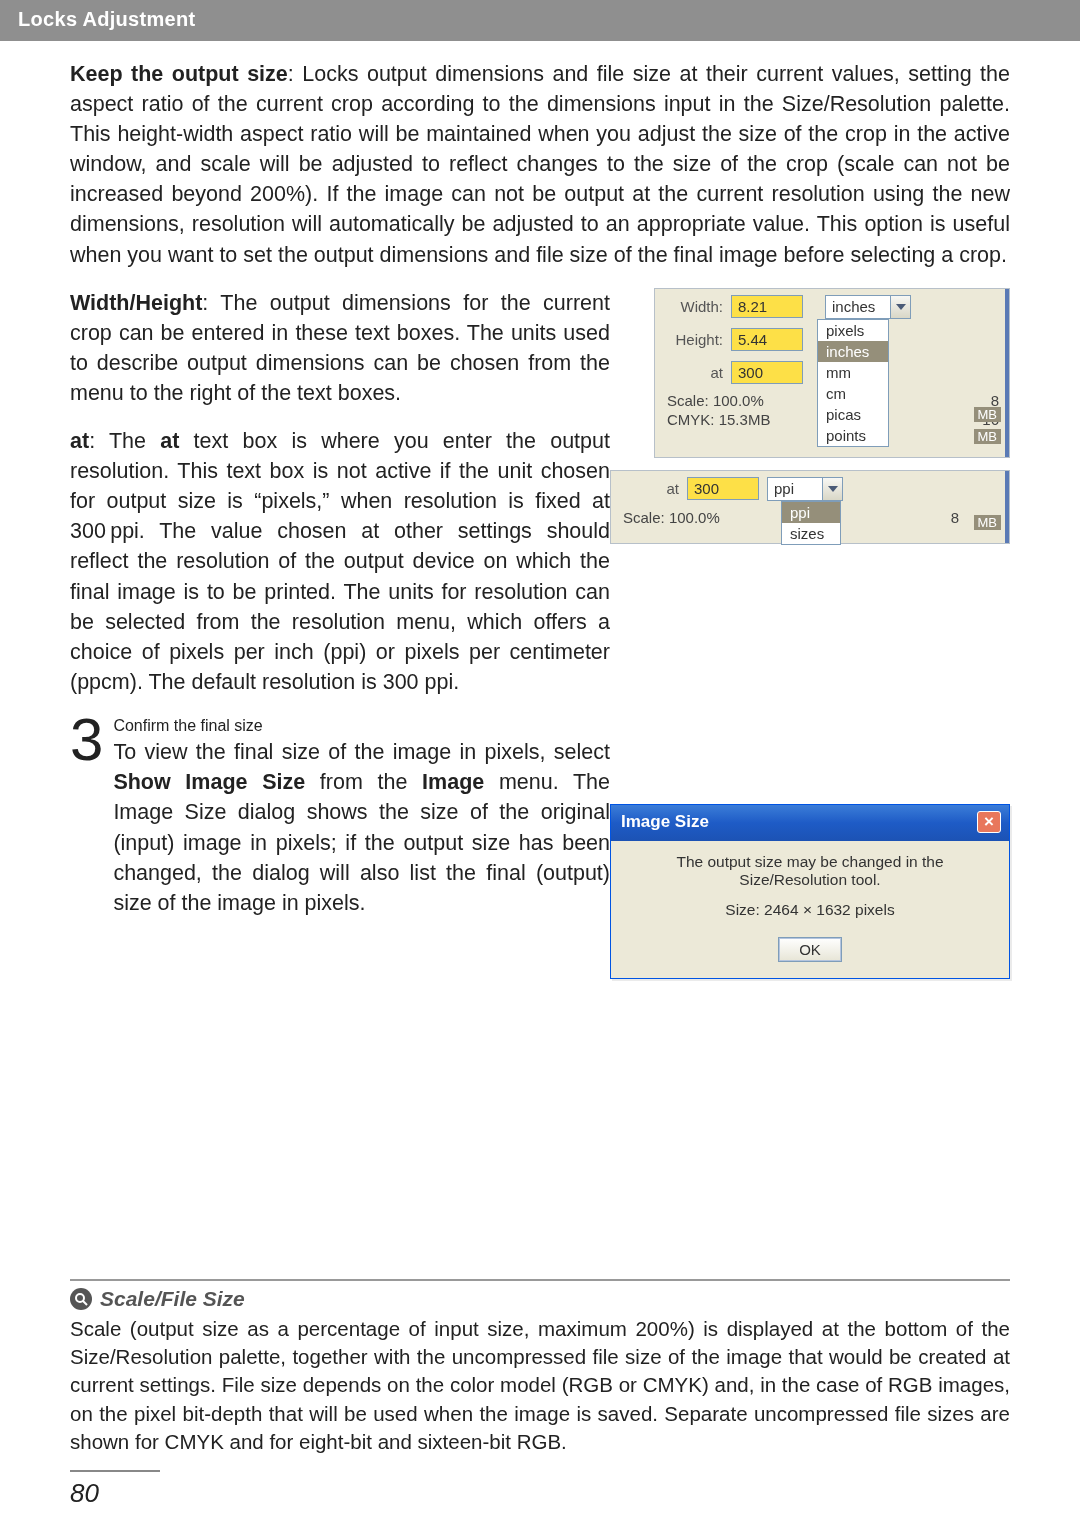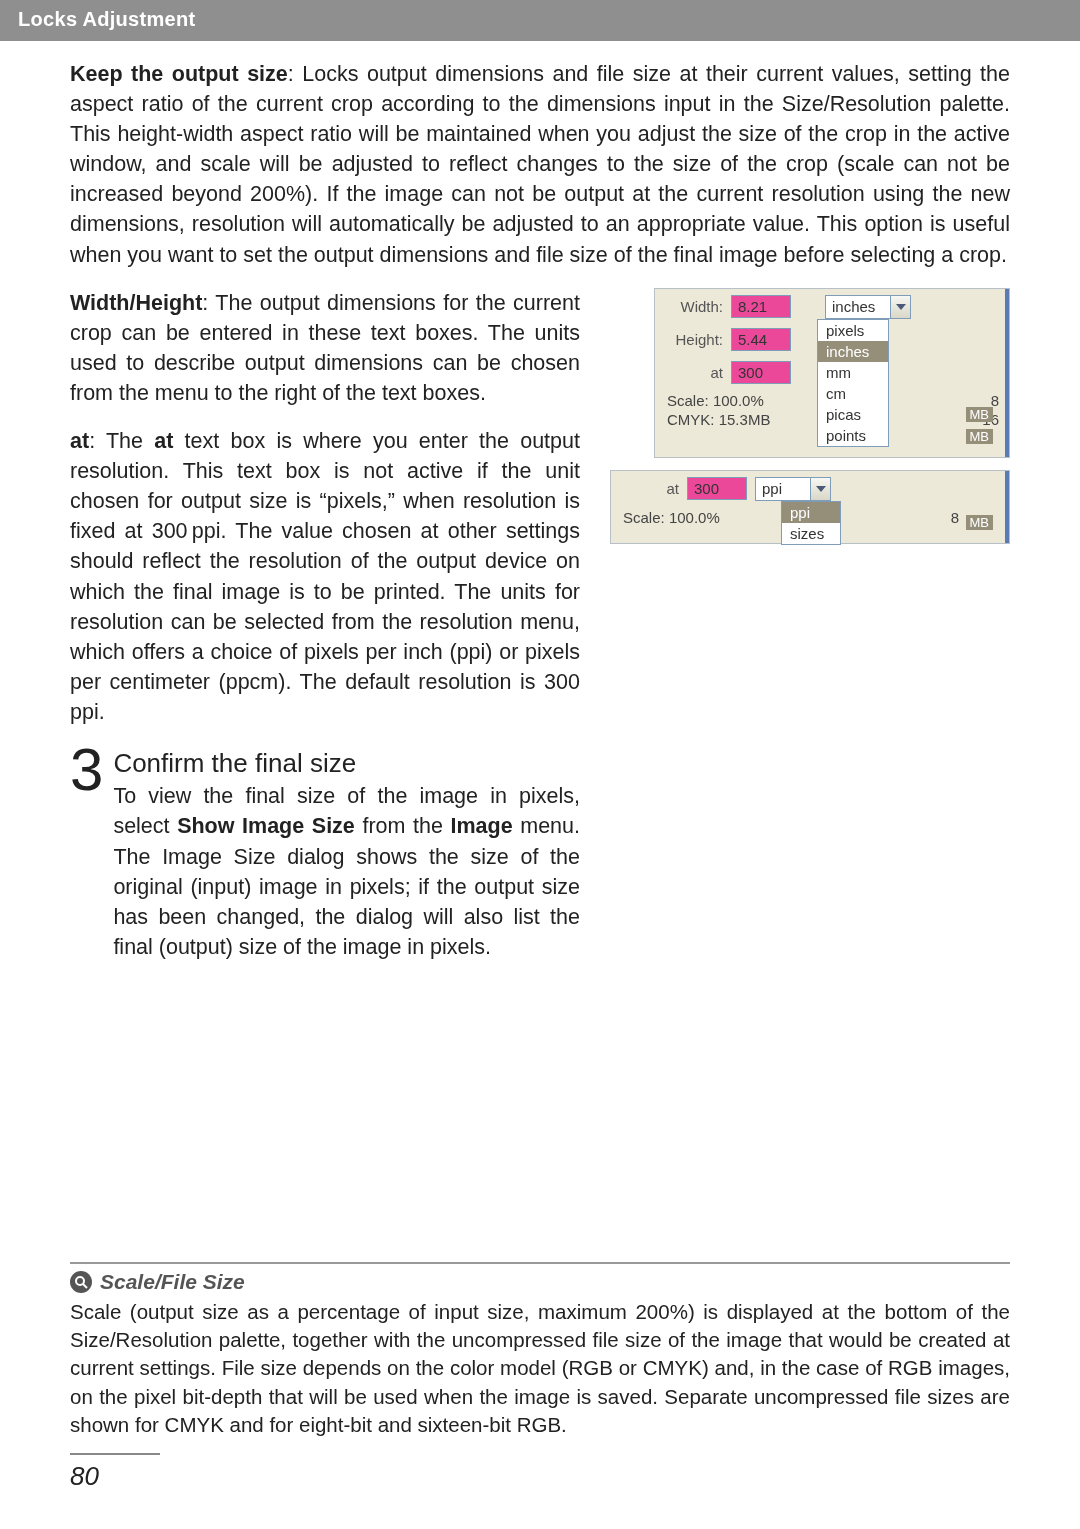--- a/index.html
+++ b/index.html
@@ -11,21 +11,21 @@
     padding: 8px 16px 10px 18px; font-size: 20px; letter-spacing: .3px;
     margin-bottom: 18px;
   }
 
   .body-col { padding: 0 70px 0 70px; }
 
   .just { text-align: justify; font-size: 21.5px; line-height: 1.4; }
 
   .para { margin-bottom: 18px; }
 
-  .columns { display: flex; gap: 30px; align-items: flex-start; }
+  .columns { display: flex; align-items: flex-start; }
   .left { flex: 1 1 0; min-width: 0; }
   .right { width: 400px; flex: 0 0 auto; }
 
   .step {
     display: flex; align-items: flex-start; gap: 10px;
   }
   .step-number {
     font-size: 60px; line-height: .9; font-weight: 400; margin-top: -2px;
   }
   .step-body .step-title { font-weight: 400; }
@@ -51,21 +51,21 @@
 
   
   .panel {
     background:#ece9d8; border:1px solid #b7c0c9; position:relative;
     font-family: Tahoma, Arial, sans-serif; font-size:15px; color:#333;
   }
   .panel .bar-r { position:absolute; top:0; right:0; bottom:0; width:4px; background:#5a7ab5; }
   .panel-row { display:flex; align-items:center; padding:6px 10px 4px 8px; gap:8px; }
   .lbl { width:60px; text-align:right; color:#555; }
   .val-box {
-    width:60px; background:#ec4899; border:1px solid #7f9db9; padding:2px 6px;
+    width:72px; background:#fde047; border:1px solid #7f9db9; padding:2px 6px;
     font-size:15px;
   }
   .dropdown {
     display:flex; align-items:center; background:#fff; border:1px solid #7f9db9;
     height:24px; min-width:86px;
   }
   .dropdown .sel { flex:1; padding:0 6px; font-size:15px; }
   .dropdown .dd-btn {
     width:20px; height:100%; border-left:1px solid #7f9db9;
     display:flex; align-items:center; justify-content:center;
@@ -77,21 +77,21 @@
   }
   .dd-list div { padding:2px 10px 2px 8px; white-space:nowrap; }
   .dd-list .hl { background:#958f7a; color:#fff; }
 
   .panel1 { margin-bottom:12px;margin-left:44px; }
   .panel1 .foot { padding:4px 10px 6px 12px; display:grid; grid-template-columns:auto auto; row-gap:2px; font-size:15px; color:#444; }
 
   .panel2 { }
   .panel2 .foot { padding:4px 10px 6px 12px; font-size:15px; color:#444; }
 
-  .mb-tag { position:absolute; right:16px; background:#958f7a; color:#fff;
+  .mb-tag { position:absolute; right:8px; background:#958f7a; color:#fff;
     font-size:13px; padding:0 4px; }
 
   
   .dialog {
     width: 400px; margin-top: 30px; border:1px solid #0054e3;
     background:#ece9d8; font-family: Tahoma, Arial, sans-serif;
     box-shadow: 2px 2px 0 rgba(0,0,0,.08);
   }
   .dialog .titlebar {
     background: linear-gradient(#3b7dd8,#1e5bc6,#1c52b4);
@@ -135,21 +135,21 @@
           <b>Width/Height</b><span>: The output dimensions for the current crop can be entered in these text boxes. The units used to describe output dimensions can be chosen from the menu to the right of the text boxes.</span>
         </p>
 
         <p class="just para">
           <b>at</b><span>: The </span><b>at</b><span> text box is where you enter the output resolution. This text box is not active if the unit chosen for output size is “pixels,” when resolution is fixed at 300 ppi. The value chosen at other settings should reflect the resolution of the output device on which the final image is to be printed. The units for resolution can be selected from the resolution menu, which offers a choice of pixels per inch (ppi) or pixels per centimeter (ppcm). The default resolution is 300 ppi.</span>
         </p>
 
         <div class="step">
           <div class="step-number">3</div>
           <div class="step-body just">
-            <div class="step-title" style="font-size:26px;">Confirm the final size</div>
+            <div class="step-title" style="font-size:16px;">Confirm the final size</div>
             <p>
               <span>To view the final size of the image in pixels, select </span><b>Show Image Size</b><span> from the </span><b>Image</b><span> menu. The Image Size dialog shows the size of the original (input) image in pixels; if the output size has been changed, the dialog will also list the final (output) size of the image in pixels.</span>
             </p>
           </div>
         </div>
 
       </div>
 
       <div class="right">
 
@@ -211,20 +211,34 @@
               <div>sizes</div>
             </div>
           </div>
           <div class="foot">
             <span><span>Scale:</span> <span>100.0%</span></span>
             <span style="float:right; margin-right:40px;">8</span>
           </div>
           <div class="mb-tag" style="top:44px;">MB</div>
         </div>
 
+        <div class="dialog" style="margin-top:260px;">
+          <div class="titlebar">
+            <span>Image Size</span>
+            <span class="close-btn">×</span>
+          </div>
+          <div class="dlg-body">
+            <div class="msg">The output size may be changed in the Size/Resolution tool.</div>
+            <div class="sz">
+              <span>Size:</span>
+              <span>2464 × 1632 pixels</span>
+            </div>
+            <span class="ok-btn">OK</span>
+          </div>
+        </div>
 
       </div>
     </div>
 
     <div class="note-box">
       <div class="note-title">
         <span class="note-icon">
           <svg width="14" height="14" viewBox="0 0 14 14">
               <circle cx="6" cy="6" r="4" fill="none" stroke="#fff" stroke-width="2"></circle>
               <line x1="9" y1="9" x2="13" y2="13" stroke="#fff" stroke-width="2"></line>

